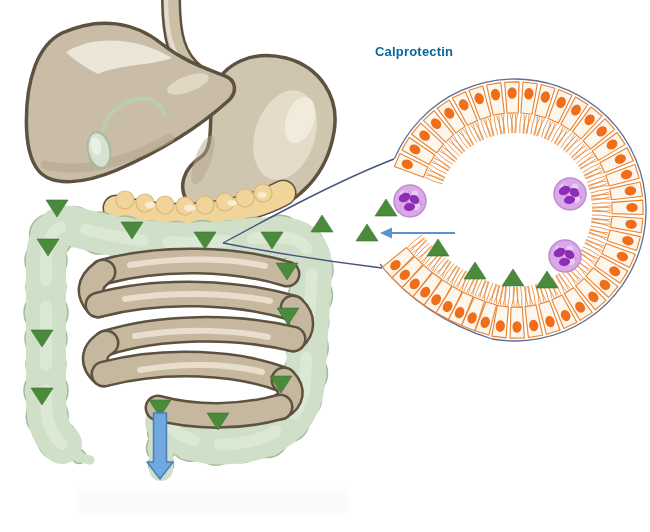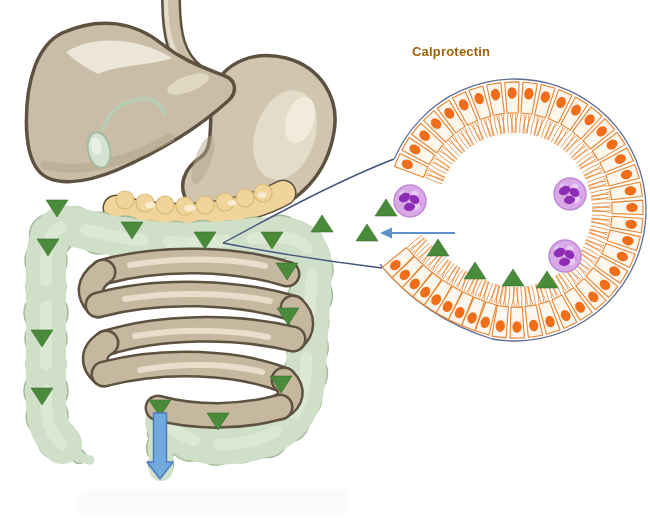--- a/index.html
+++ b/index.html
@@ -1,20 +1,20 @@
 <!DOCTYPE html>
 <html><head>
 <meta charset="utf-8">
 <style>
   html,body{margin:0;padding:0;background:#fff;}
   #stage{position:relative;width:650px;height:532px;background:#ffffff;overflow:hidden;
          font-family:"Liberation Sans", sans-serif;}
   #scene{position:absolute;left:0;top:0;}
-  #diagram-title{position:absolute;left:412px;top:44px;font-size:13px;font-weight:700;
-         color:#a16207;letter-spacing:0.2px;}
+  #diagram-title{position:absolute;left:375px;top:44px;font-size:13px;font-weight:700;
+         color:#0369a1;letter-spacing:0.2px;}
   #watermark-remnant{position:absolute;left:78px;top:490px;width:270px;height:24px;
          background:rgba(150,150,150,0.05);border-radius:5px;filter:blur(2px);}
 </style>
 </head>
 <body>
 
 <div id="stage">
   <svg id="scene" width="650" height="532" viewBox="0 0 650 532">
 
     <g>

